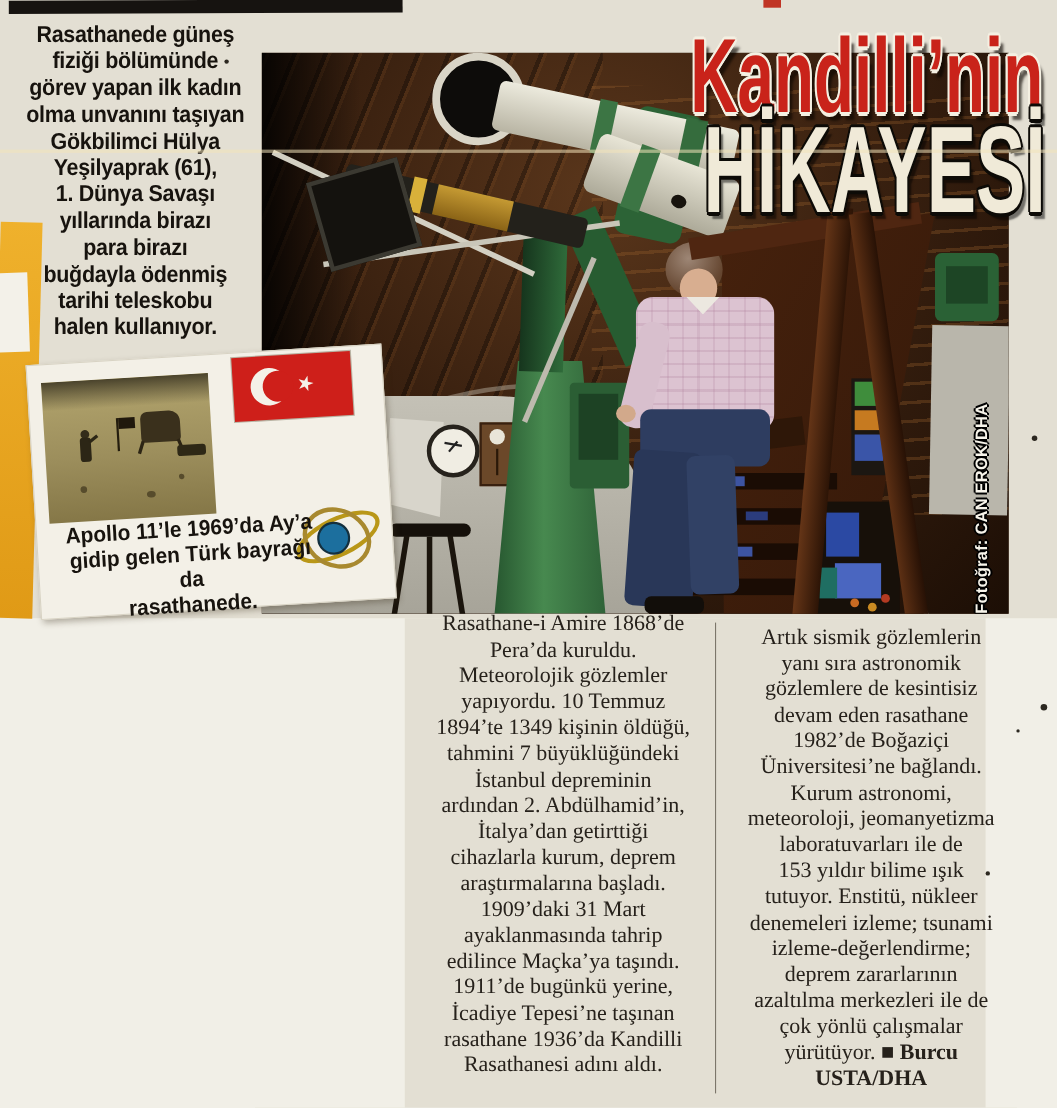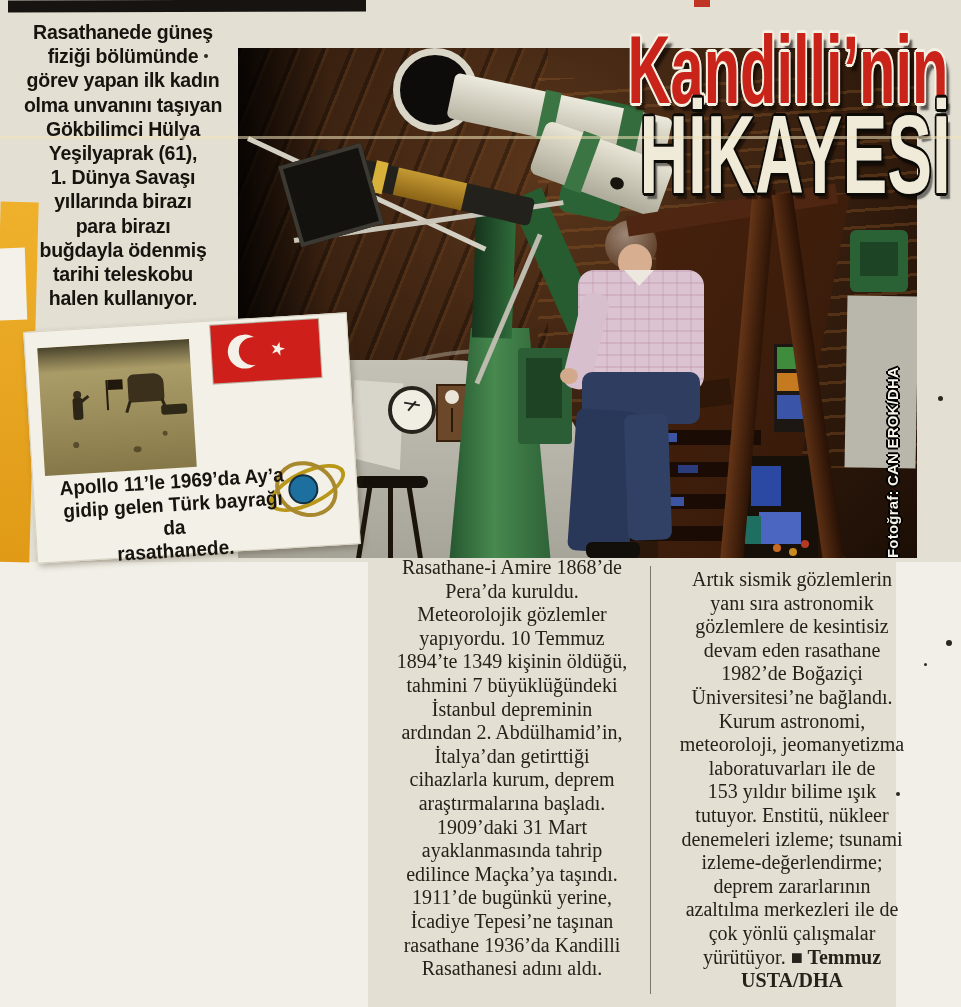--- a/index.html
+++ b/index.html
@@ -349,20 +349,20 @@
 Kurum astronomi,
 meteoroloji, jeomanyetizma
 laboratuvarları ile de
 153 yıldır bilime ışık
 tutuyor. Enstitü, nükleer
 denemeleri izleme; tsunami
 izleme-değerlendirme;
 deprem zararlarının
 azaltılma merkezleri ile de
 çok yönlü çalışmalar
-yürütüyor. </span><span class="byline">■ Temmuz
+yürütüyor. </span><span class="byline">■ Burcu
 USTA/DHA</span></div>
 
 <div class="abs speck" style="left:938px;top:396px;width:5px;height:5px;"></div>
 <div class="abs speck" style="left:946px;top:640px;width:6px;height:6px;"></div>
 <div class="abs speck" style="left:924px;top:663px;width:3px;height:3px;"></div>
 <div class="abs speck" style="left:896px;top:792px;width:4px;height:4px;"></div>
 <div class="abs speck" style="left:204px;top:54px;width:4px;height:4px;"></div>
 
 </body></html>

